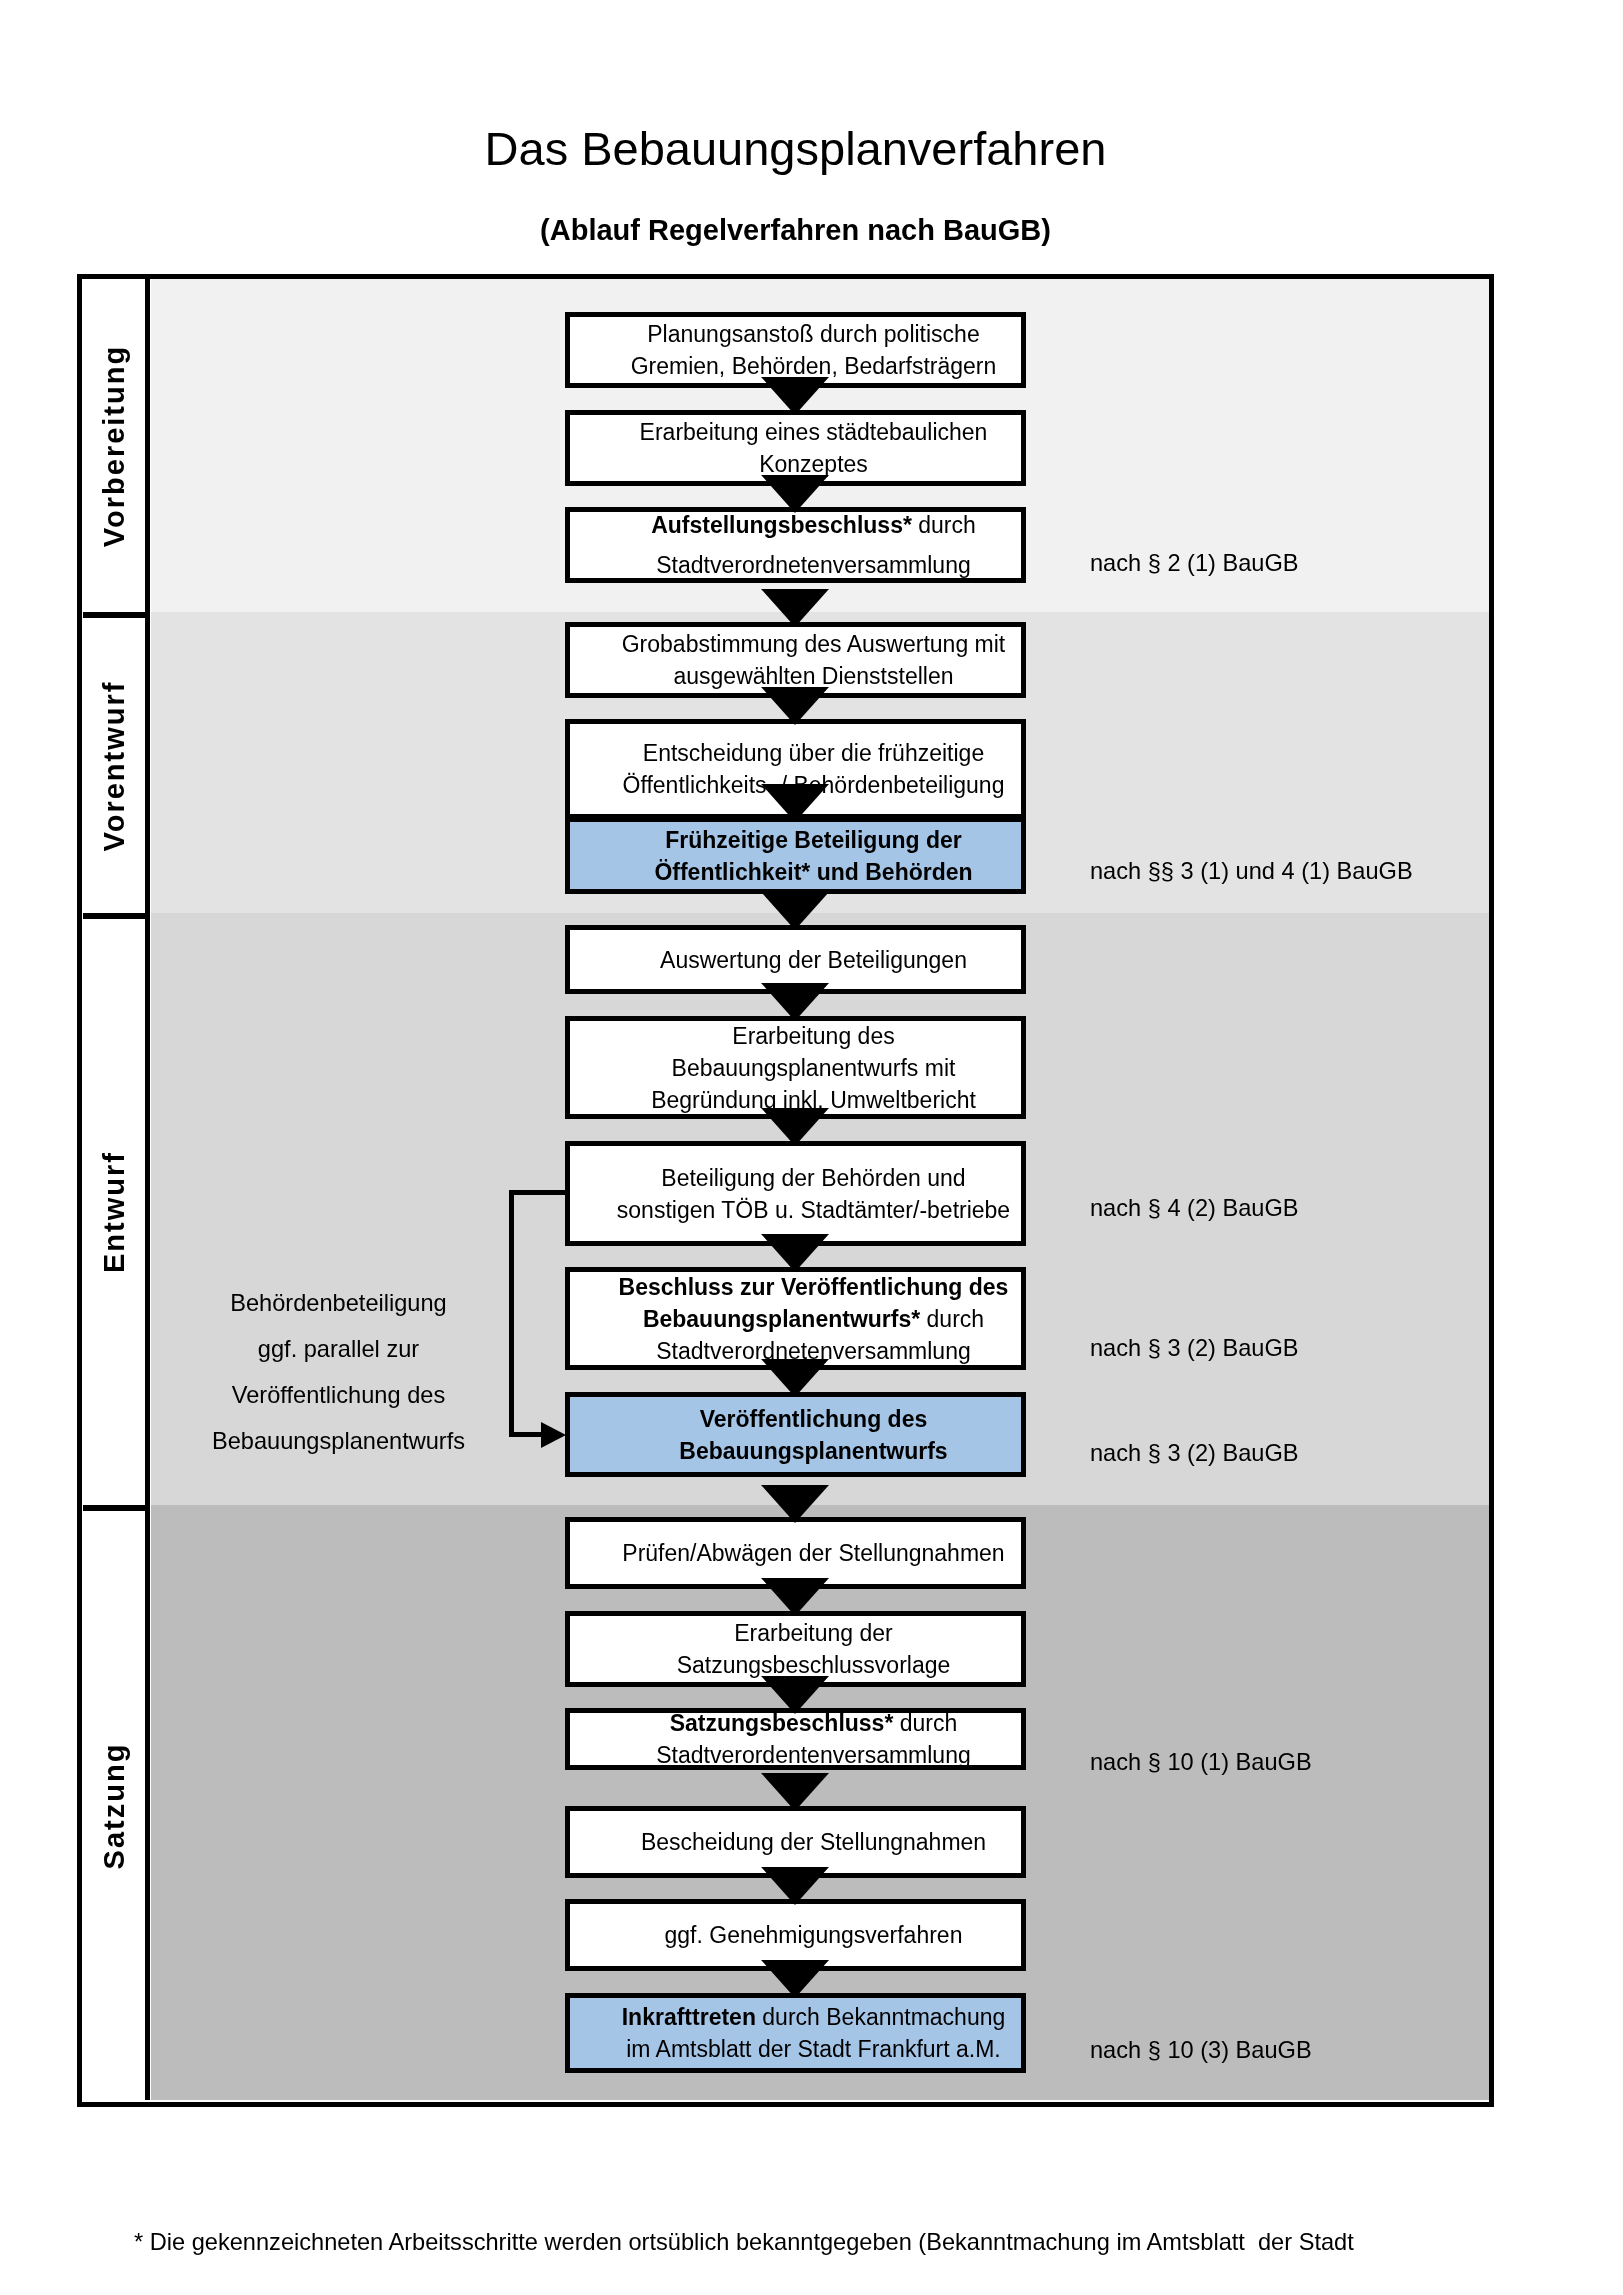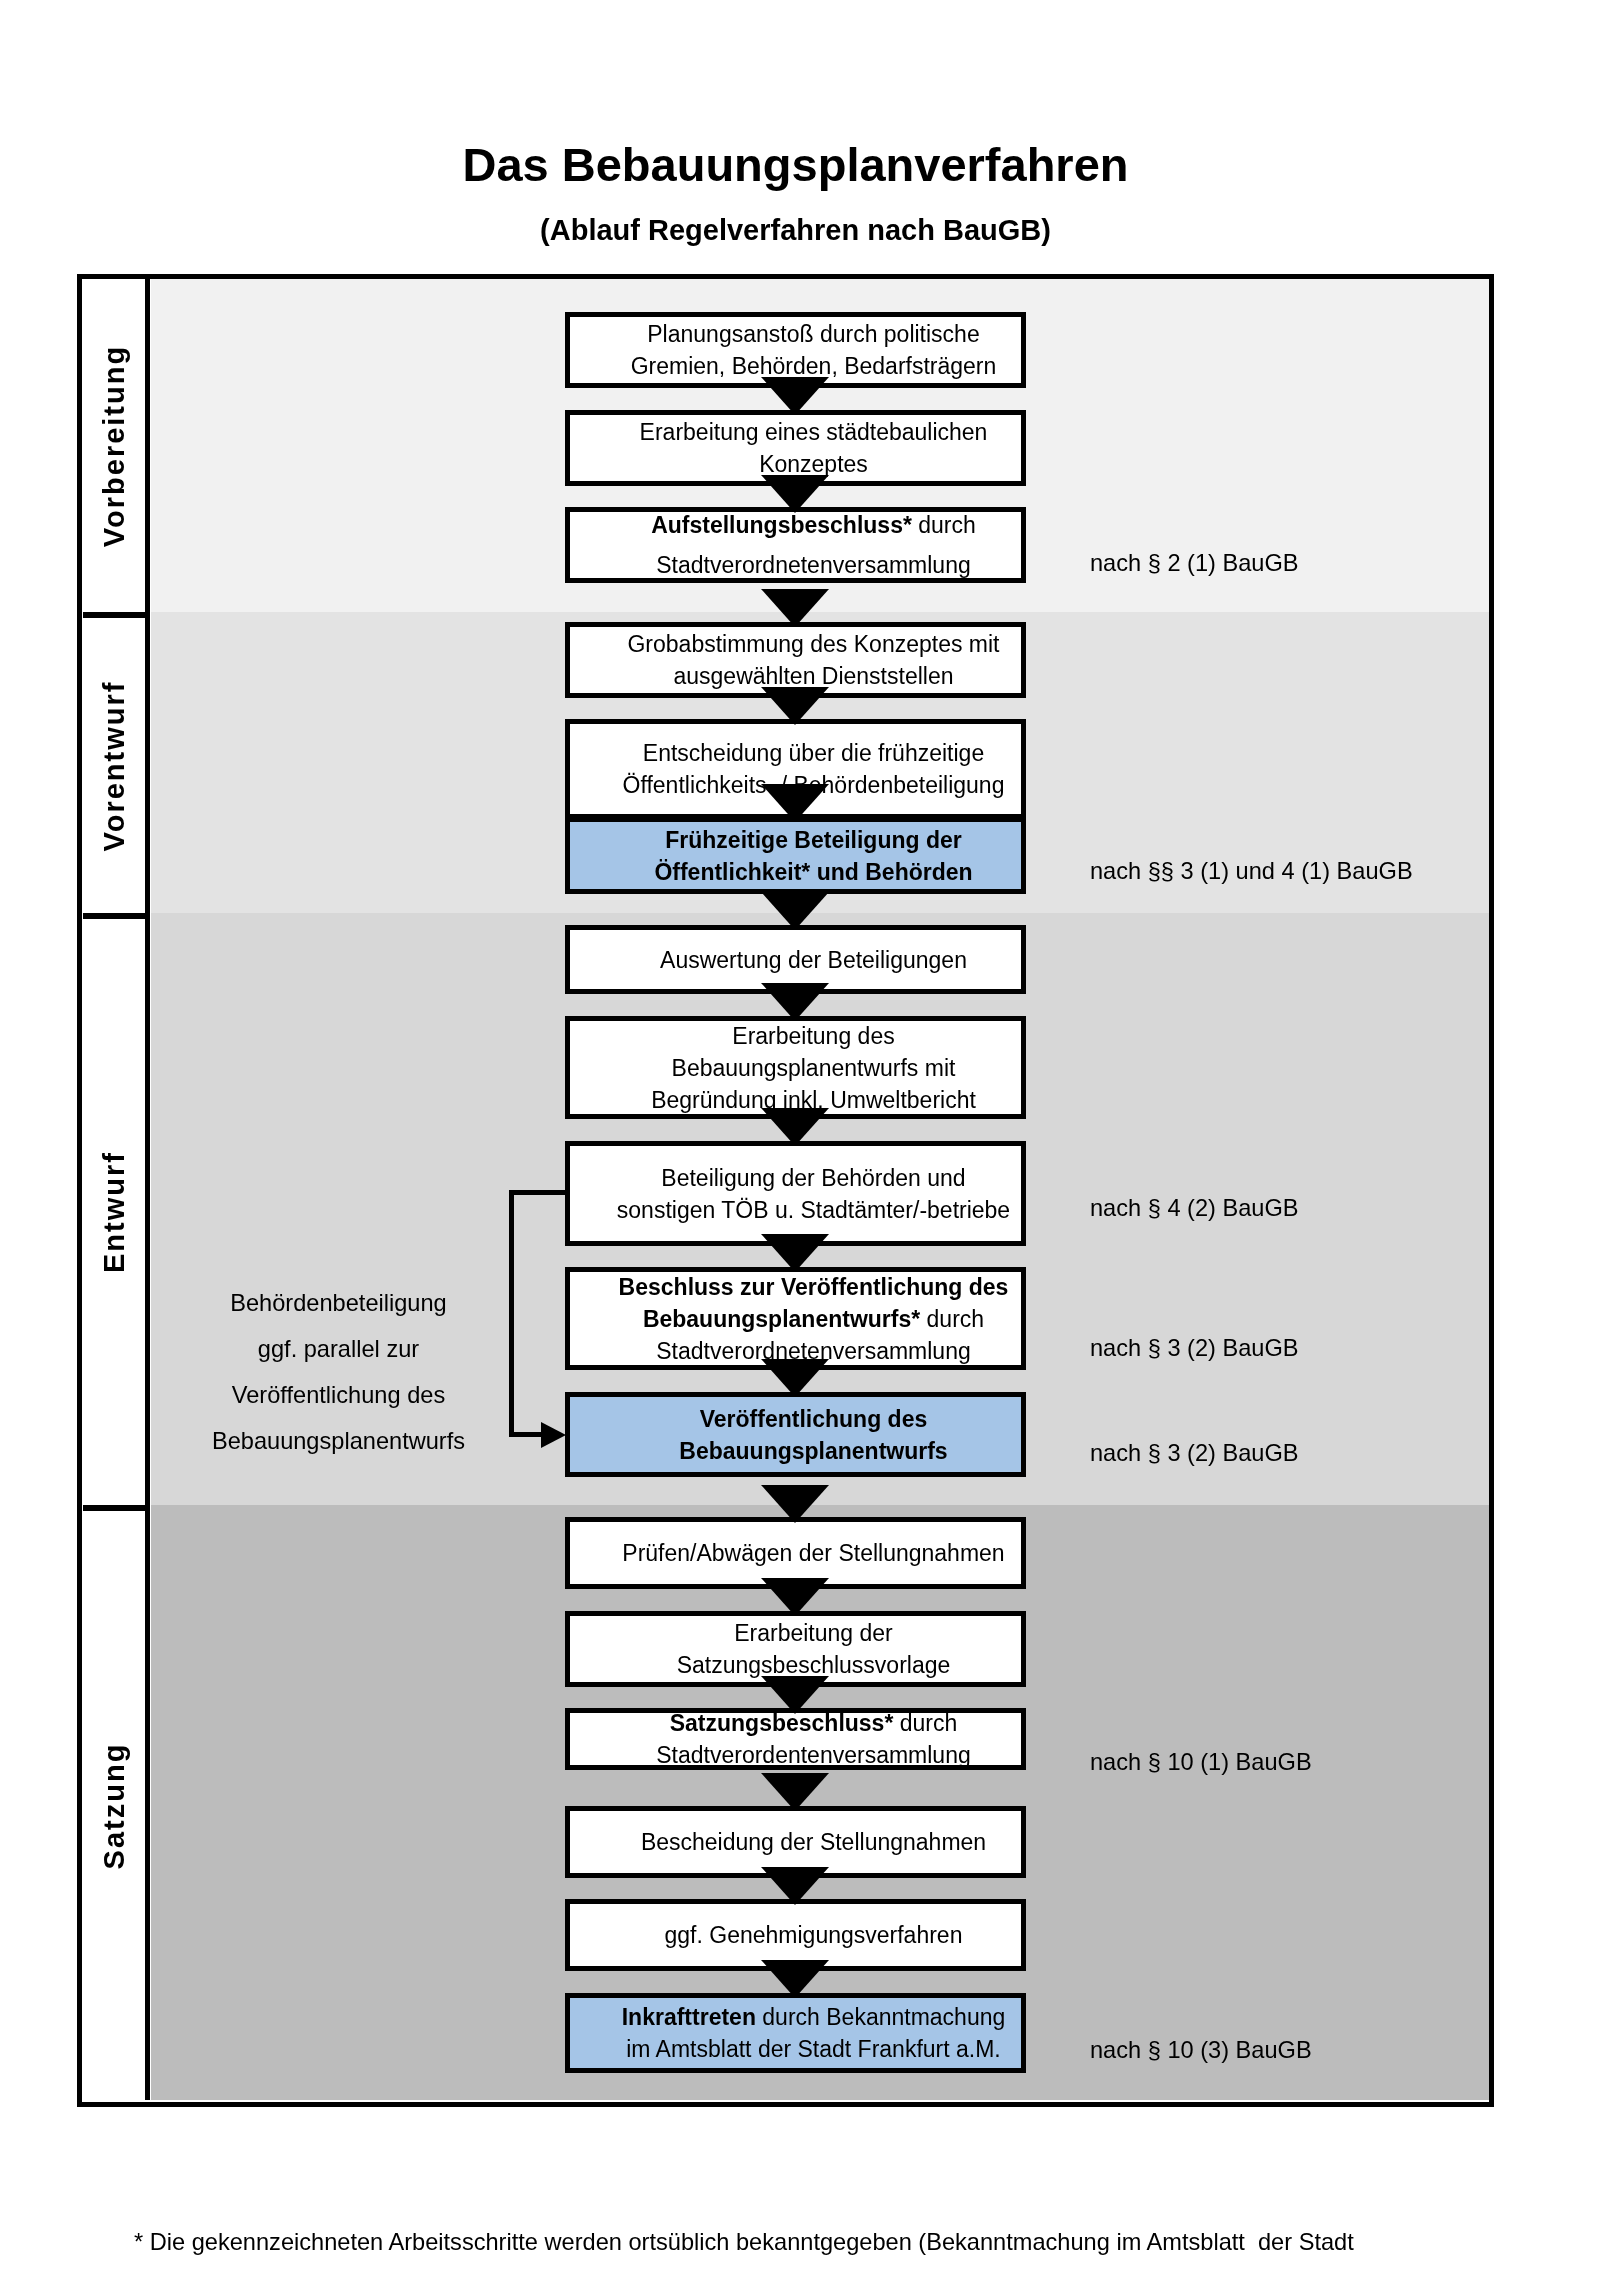--- a/index.html
+++ b/index.html
@@ -7,21 +7,21 @@
   .page{
     position:relative;
     width:1623px;height:2295px;
     background:#ffffff;
     font-family:"Liberation Sans","DejaVu Sans",sans-serif;
     color:#000;
     overflow:hidden;
   }
   .title{
     position:absolute;left:0;top:123px;width:1591px;
-    text-align:center;font-size:47px;font-weight:bold;line-height:52px;margin-top:16px;
+    text-align:center;font-size:47px;font-weight:normal;line-height:52px;
   }
   .subtitle{
     position:absolute;left:0;top:213px;width:1591px;
     text-align:center;font-size:29px;font-weight:bold;line-height:34px;
   }
   .frame{
     position:absolute;left:77px;top:274px;width:1417px;height:1833px;
     border:5.9px solid #000;box-sizing:border-box;background:#fff;
   }
   
@@ -122,21 +122,21 @@
     </div>
   <div class="box" style="top:410px;height:76px;">
       <div class="bline"><span>Erarbeitung eines städtebaulichen</span></div>
       <div class="bline"><span>Konzeptes</span></div>
     </div>
   <div class="box" style="top:507px;height:76px;gap:8px;">
       <div class="bline"><span style="font-weight: bold;">Aufstellungsbeschluss*</span><span> durch</span></div>
       <div class="bline"><span>Stadtverordnetenversammlung</span></div>
     </div>
   <div class="box" style="top:622px;height:76px;">
-      <div class="bline"><span>Grobabstimmung des Konzeptes mit</span></div>
+      <div class="bline"><span>Grobabstimmung des Auswertung mit</span></div>
       <div class="bline"><span>ausgewählten Dienststellen</span></div>
     </div>
   <div class="box" style="top:719px;height:100px;">
       <div class="bline"><span>Entscheidung über die frühzeitige</span></div>
       <div class="bline"><span>Öffentlichkeits- / Behördenbeteiligung</span></div>
     </div>
   <div class="box hl" style="top: 817px; height: 77px; background: rgb(165, 197, 231);">
       <div class="bline"><span style="font-weight: bold;">Frühzeitige Beteiligung der</span></div>
       <div class="bline"><span style="font-weight: bold;">Öffentlichkeit* und Behörden</span></div>
     </div>

